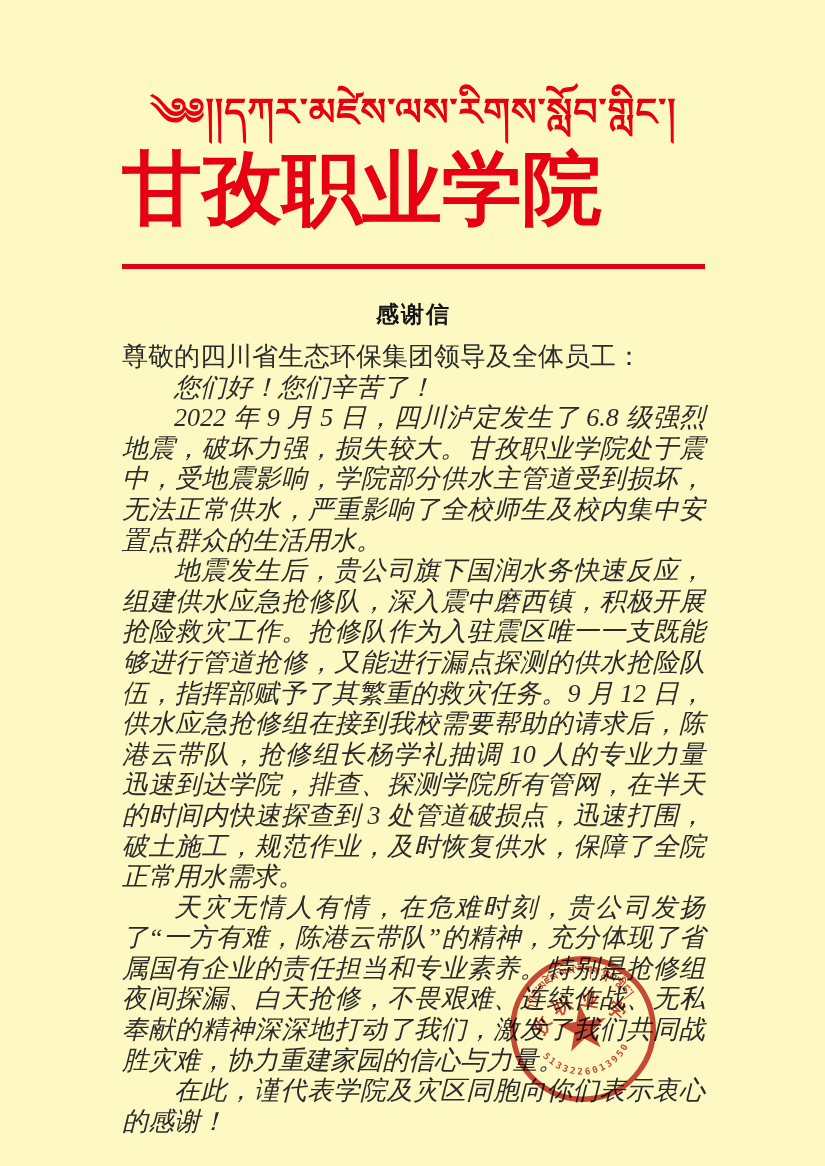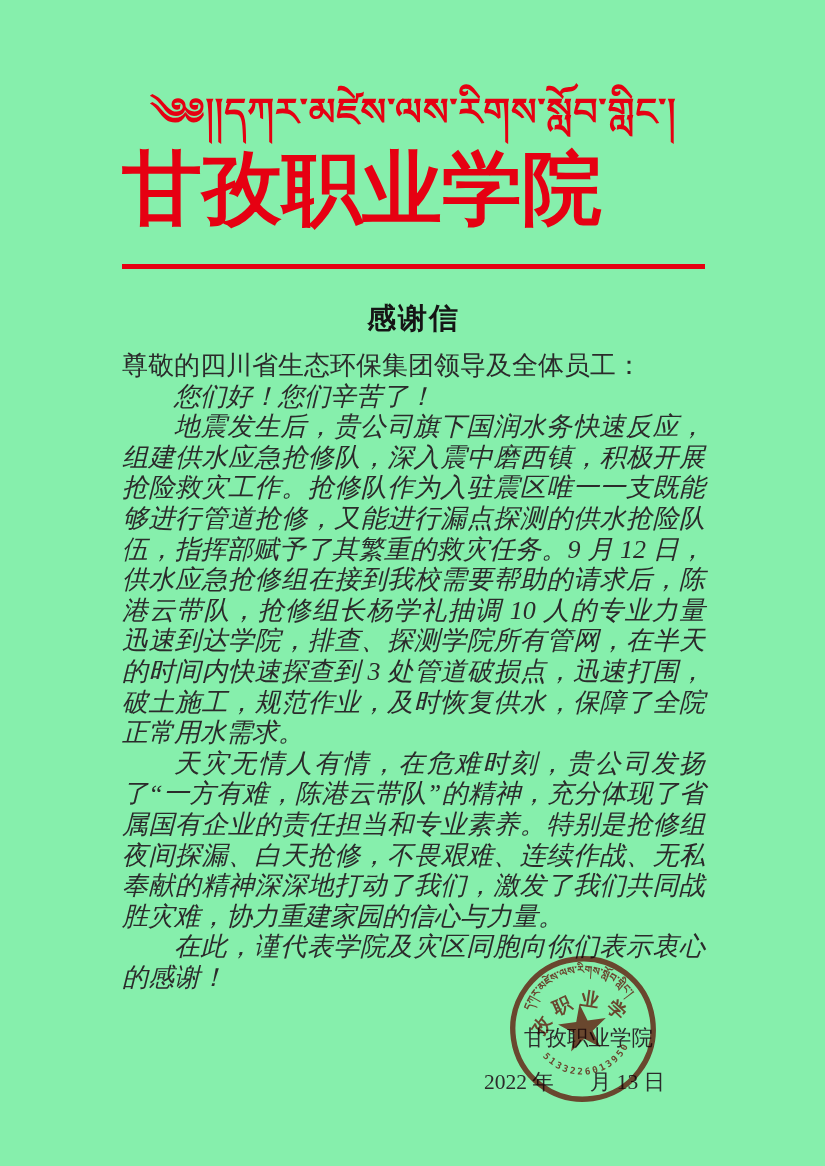--- a/index.html
+++ b/index.html
@@ -1,21 +1,21 @@
 <!DOCTYPE html>
 <html><head>
 <meta charset="utf-8">
 <style>
   * { margin: 0; padding: 0; box-sizing: border-box; }
   html, body { background: #ffffff; }
   .page {
     position: relative;
     width: 825px;
     height: 1166px;
-    background: #86efac;
+    background: #fef9c3;
     overflow: hidden;
     font-family: "Liberation Serif", "DejaVu Serif", serif;
   }
   .content {
     position: absolute;
     left: 122px;
     top: 0;
     width: 583px;
   }
   
@@ -47,21 +47,21 @@
   .red-rule {
     margin-top: 28px;
     height: 5px;
     width: 100%;
     background: #e60012;
   }
   
   .letter-title {
     margin-top: 30px;
     text-align: center;
-    font-size: 29px;
+    font-size: 23px;
     font-weight: bold;
     color: #151515;
     font-family: "Liberation Sans", "DejaVu Sans", sans-serif;
     letter-spacing: 2px;
   }
   .body-text {
     margin-top: 12px;
     font-size: 26px;
     line-height: 30.6px;
     color: #2b2b2b;
@@ -104,20 +104,21 @@
       <div class="college-name">甘孜职业学院</div>
       <div class="red-rule"></div>
     </header>
 
     <main>
       <h1 class="letter-title">感谢信</h1>
 
       <div class="body-text">
         <p>尊敬的四川省生态环保集团领导及全体员工：</p>
         <p class="indent">您们好！您们辛苦了！</p>
+        <p class="indent">2022 年 9 月 5 日，四川泸定发生了 6.8 级强烈地震，破坏力强，损失较大。甘孜职业学院处于震中，受地震影响，学院部分供水主管道受到损坏，无法正常供水，严重影响了全校师生及校内集中安置点群众的生活用水。</p>
         <p class="indent">地震发生后，贵公司旗下国润水务快速反应，组建供水应急抢修队，深入震中磨西镇，积极开展抢险救灾工作。抢修队作为入驻震区唯一一支既能够进行管道抢修，又能进行漏点探测的供水抢险队伍，指挥部赋予了其繁重的救灾任务。9 月 12 日，供水应急抢修组在接到我校需要帮助的请求后，陈港云带队，抢修组长杨学礼抽调 10 人的专业力量迅速到达学院，排查、探测学院所有管网，在半天的时间内快速探查到 3 处管道破损点，迅速打围，破土施工，规范作业，及时恢复供水，保障了全院正常用水需求。</p>
         <p class="indent">天灾无情人有情，在危难时刻，贵公司发扬了“一方有难，陈港云带队”的精神，充分体现了省属国有企业的责任担当和专业素养。特别是抢修组夜间探漏、白天抢修，不畏艰难、连续作战、无私奉献的精神深深地打动了我们，激发了我们共同战胜灾难，协力重建家园的信心与力量。</p>
         <p class="indent">在此，谨代表学院及灾区同胞向你们表示衷心的感谢！</p>
       </div>
 
       <div class="signature-block">
         <div class="sig-name">甘孜职业学院</div>
         <div class="sig-date">
           <span>2022 年</span><span class="date-gap"></span><span>月 13 日</span>
         </div>

